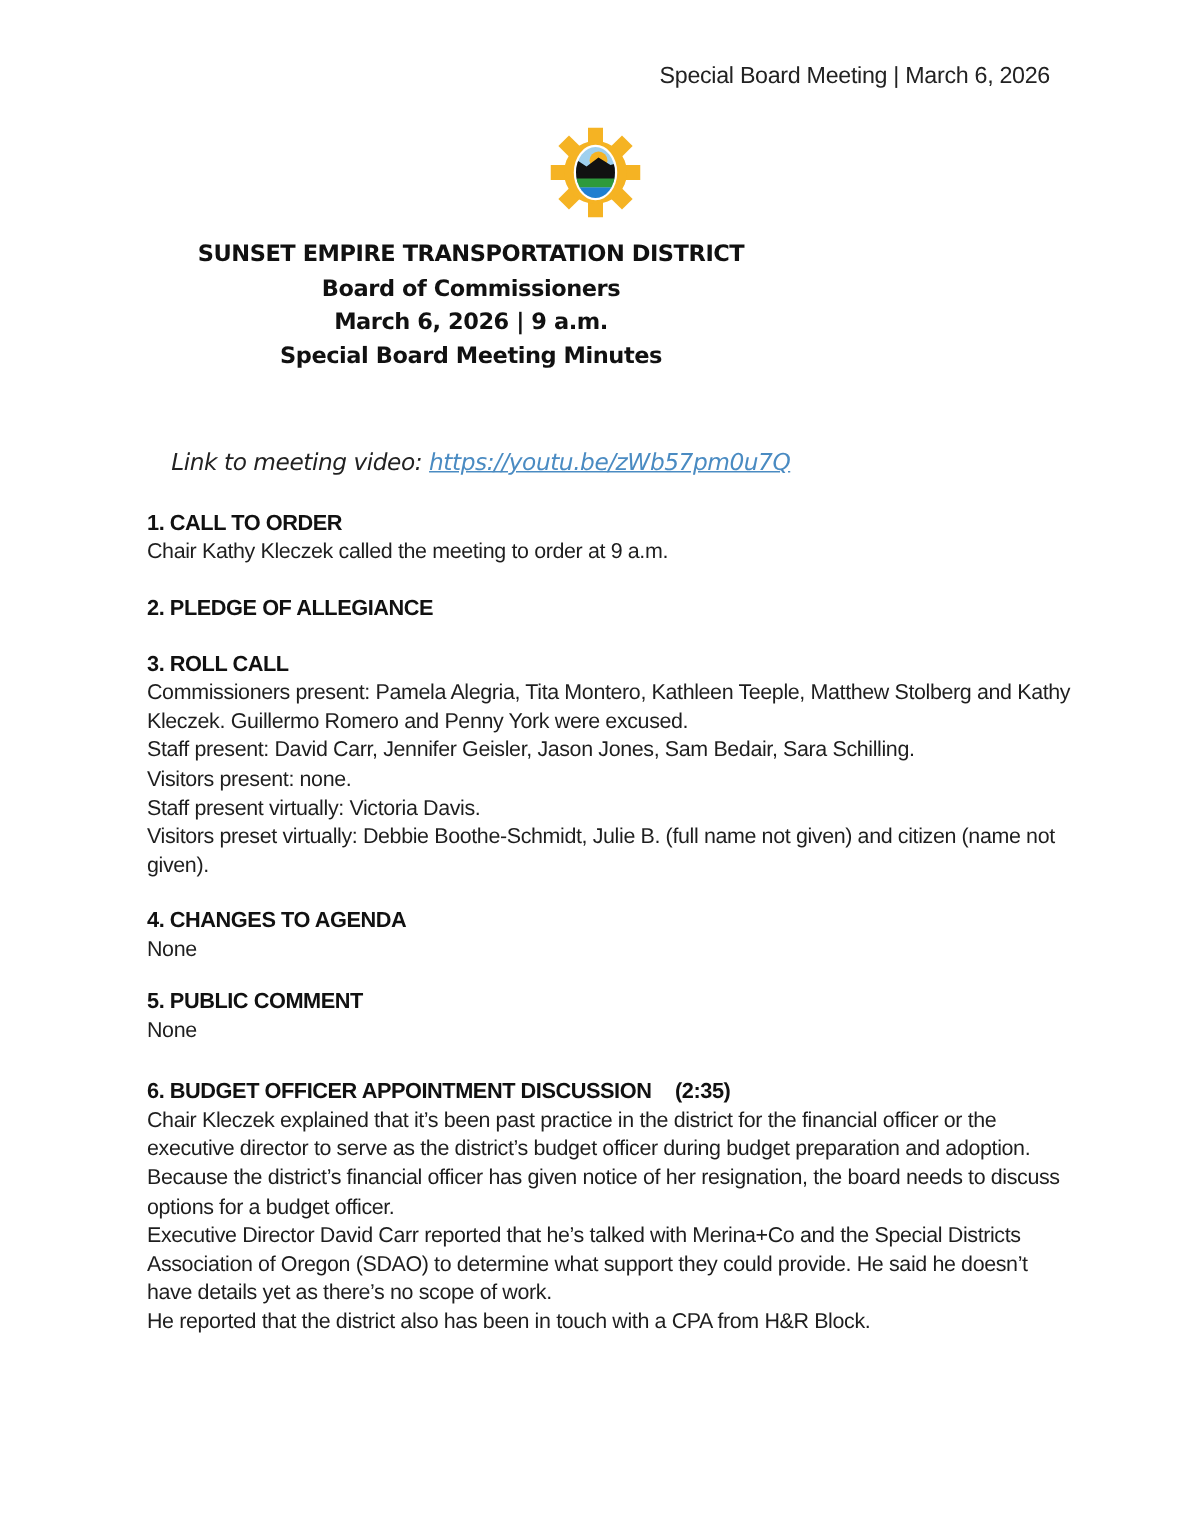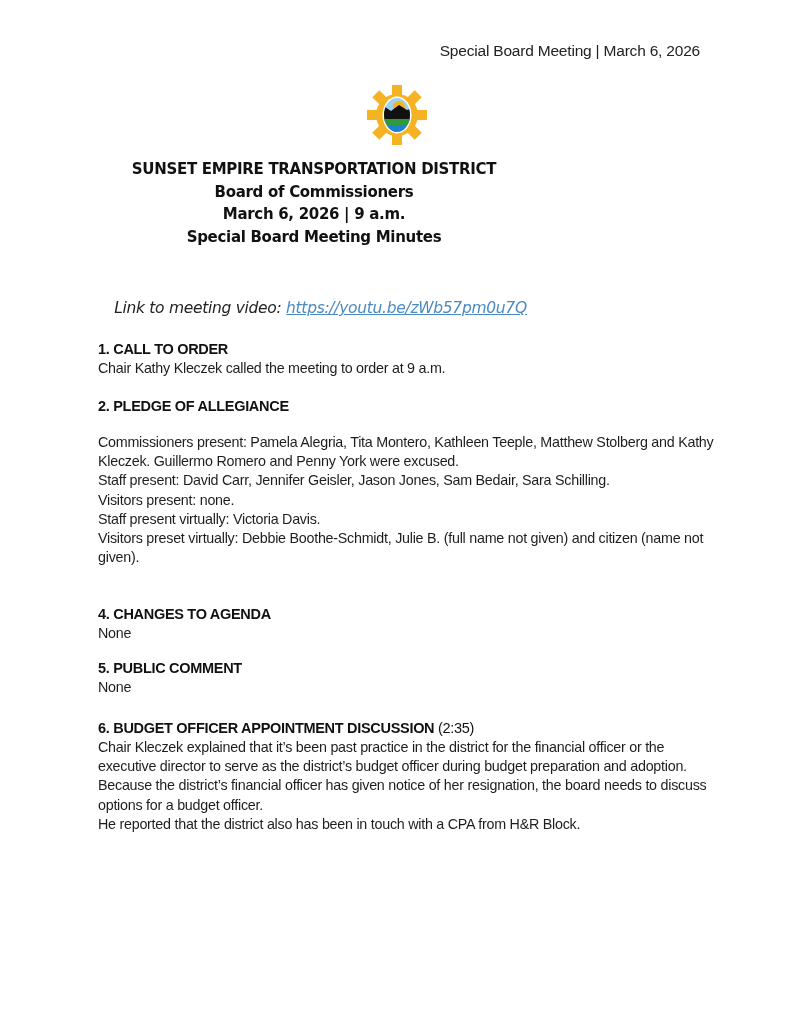--- a/index.html
+++ b/index.html
@@ -19,21 +19,21 @@
   .title-block div { line-height: 22.5px; }
   .title-block .approved { font-style: italic; }
   .video-line {
     position: absolute; left: 0; width: 641px; top: 299px; text-align: center;
     font-family: "DejaVu Sans", sans-serif; font-style: italic; font-size: 15.5px; color: #222;
     letter-spacing: -0.3px;
   }
   .video-line a { color: #4a8bc2; text-decoration: underline; }
   .sec { position: absolute; left: 98px; width: 620px; font-family: "Liberation Sans", sans-serif; }
   .sec h2 { margin: 0; font-size: 14.5px; font-weight: bold; color: #111; line-height: 20px; letter-spacing: -0.3px; }
-  .sec h2 .ts { font-weight: normal; }
+  .sec h2 .ts { font-weight: bold; margin-left: 12px; }
   .sec p { margin: 0; font-size: 14.3px; line-height: 19.2px; color: #1e1e1e; letter-spacing: -0.25px; }
 </style>
 </head>
 <body>
 
 <div class="page">
 
   <div class="hdr">Special Board Meeting | March 6, 2026</div>
 
   <svg class="logo" viewBox="0 0 60 60">
@@ -75,36 +75,38 @@
   <div class="sec" style="top:339px;">
     <h2>1. CALL TO ORDER</h2>
     <p>Chair Kathy Kleczek called the meeting to order at 9 a.m.</p>
   </div>
 
   <div class="sec" style="top:396px;">
     <h2>2. PLEDGE OF ALLEGIANCE</h2>
   </div>
 
   <div class="sec" style="top:433px;">
+    <h2>3. ROLL CALL</h2>
     <p>Commissioners present: Pamela Alegria, Tita Montero, Kathleen Teeple, Matthew Stolberg and Kathy Kleczek. Guillermo Romero and Penny York were excused.</p>
     <p>Staff present: David Carr, Jennifer Geisler, Jason Jones, Sam Bedair, Sara Schilling.</p>
     <p>Visitors present: none.</p>
     <p>Staff present virtually: Victoria Davis.</p>
     <p>Visitors preset virtually: Debbie Boothe-Schmidt, Julie B. (full name not given) and citizen (name not given).</p>
   </div>
 
   <div class="sec" style="top:604px;">
     <h2>4. CHANGES TO AGENDA</h2>
     <p>None</p>
   </div>
 
   <div class="sec" style="top:622px;margin-top:36px;">
     <h2>5. PUBLIC COMMENT</h2>
     <p>None</p>
   </div>
 
   <div class="sec" style="top:718px;">
     <h2><span>6. BUDGET OFFICER APPOINTMENT DISCUSSION</span> <span class="ts">(2:35)</span></h2>
     <p>Chair Kleczek explained that it’s been past practice in the district for the financial officer or the executive director to serve as the district’s budget officer during budget preparation and adoption. Because the district’s financial officer has given notice of her resignation, the board needs to discuss options for a budget officer.</p>
+    <p>Executive Director David Carr reported that he’s talked with Merina+Co and the Special Districts Association of Oregon (SDAO) to determine what support they could provide. He said he doesn’t have details yet as there’s no scope of work.</p>
     <p>He reported that the district also has been in touch with a CPA from H&amp;R Block.</p>
   </div>
 
 </div>
 
 </body></html>

